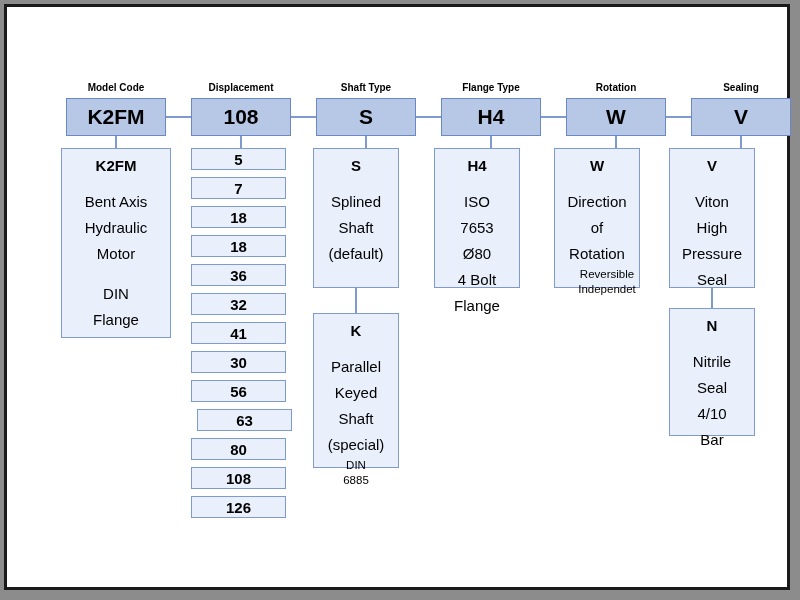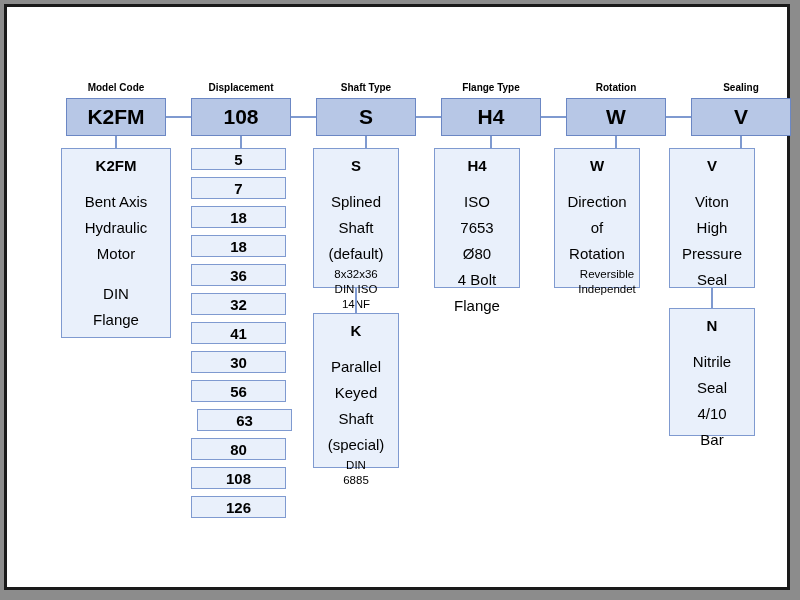--- a/index.html
+++ b/index.html
@@ -151,23 +151,20 @@
 
     <div class="col-label" style="left:300px; top:82px; width:100px;">Shaft Type</div>
     <div class="head-box" style="left:300px; top:98px; width:100px; height:38px;">S</div>
     <div class="conn-v" style="left:349px; top:136px; height:12px;"></div>
     <div class="conn-h" style="left:400px; top:116px; width:25px;"></div>
     <div class="detail-box" style="left:297px; top:148px; width:86px; height:140px;">
       <div class="detail-code">S</div>
       <div class="detail-body" style="white-space:pre-line;">Splined
 Shaft
 (default)</div>
-      <div class="detail-sub" style="white-space:pre-line;">8x32x36
-DIN ISO
-14NF</div>
     </div>
     <div class="conn-v" style="left:339px; top:288px; height:25px;"></div>
     <div class="detail-box" style="left:297px; top:313px; width:86px; height:155px;">
       <div class="detail-code">K</div>
       <div class="detail-body" style="white-space:pre-line;">Parallel
 Keyed
 Shaft
 (special)</div>
       <div class="detail-sub" style="white-space:pre-line;">DIN
 6885</div>

